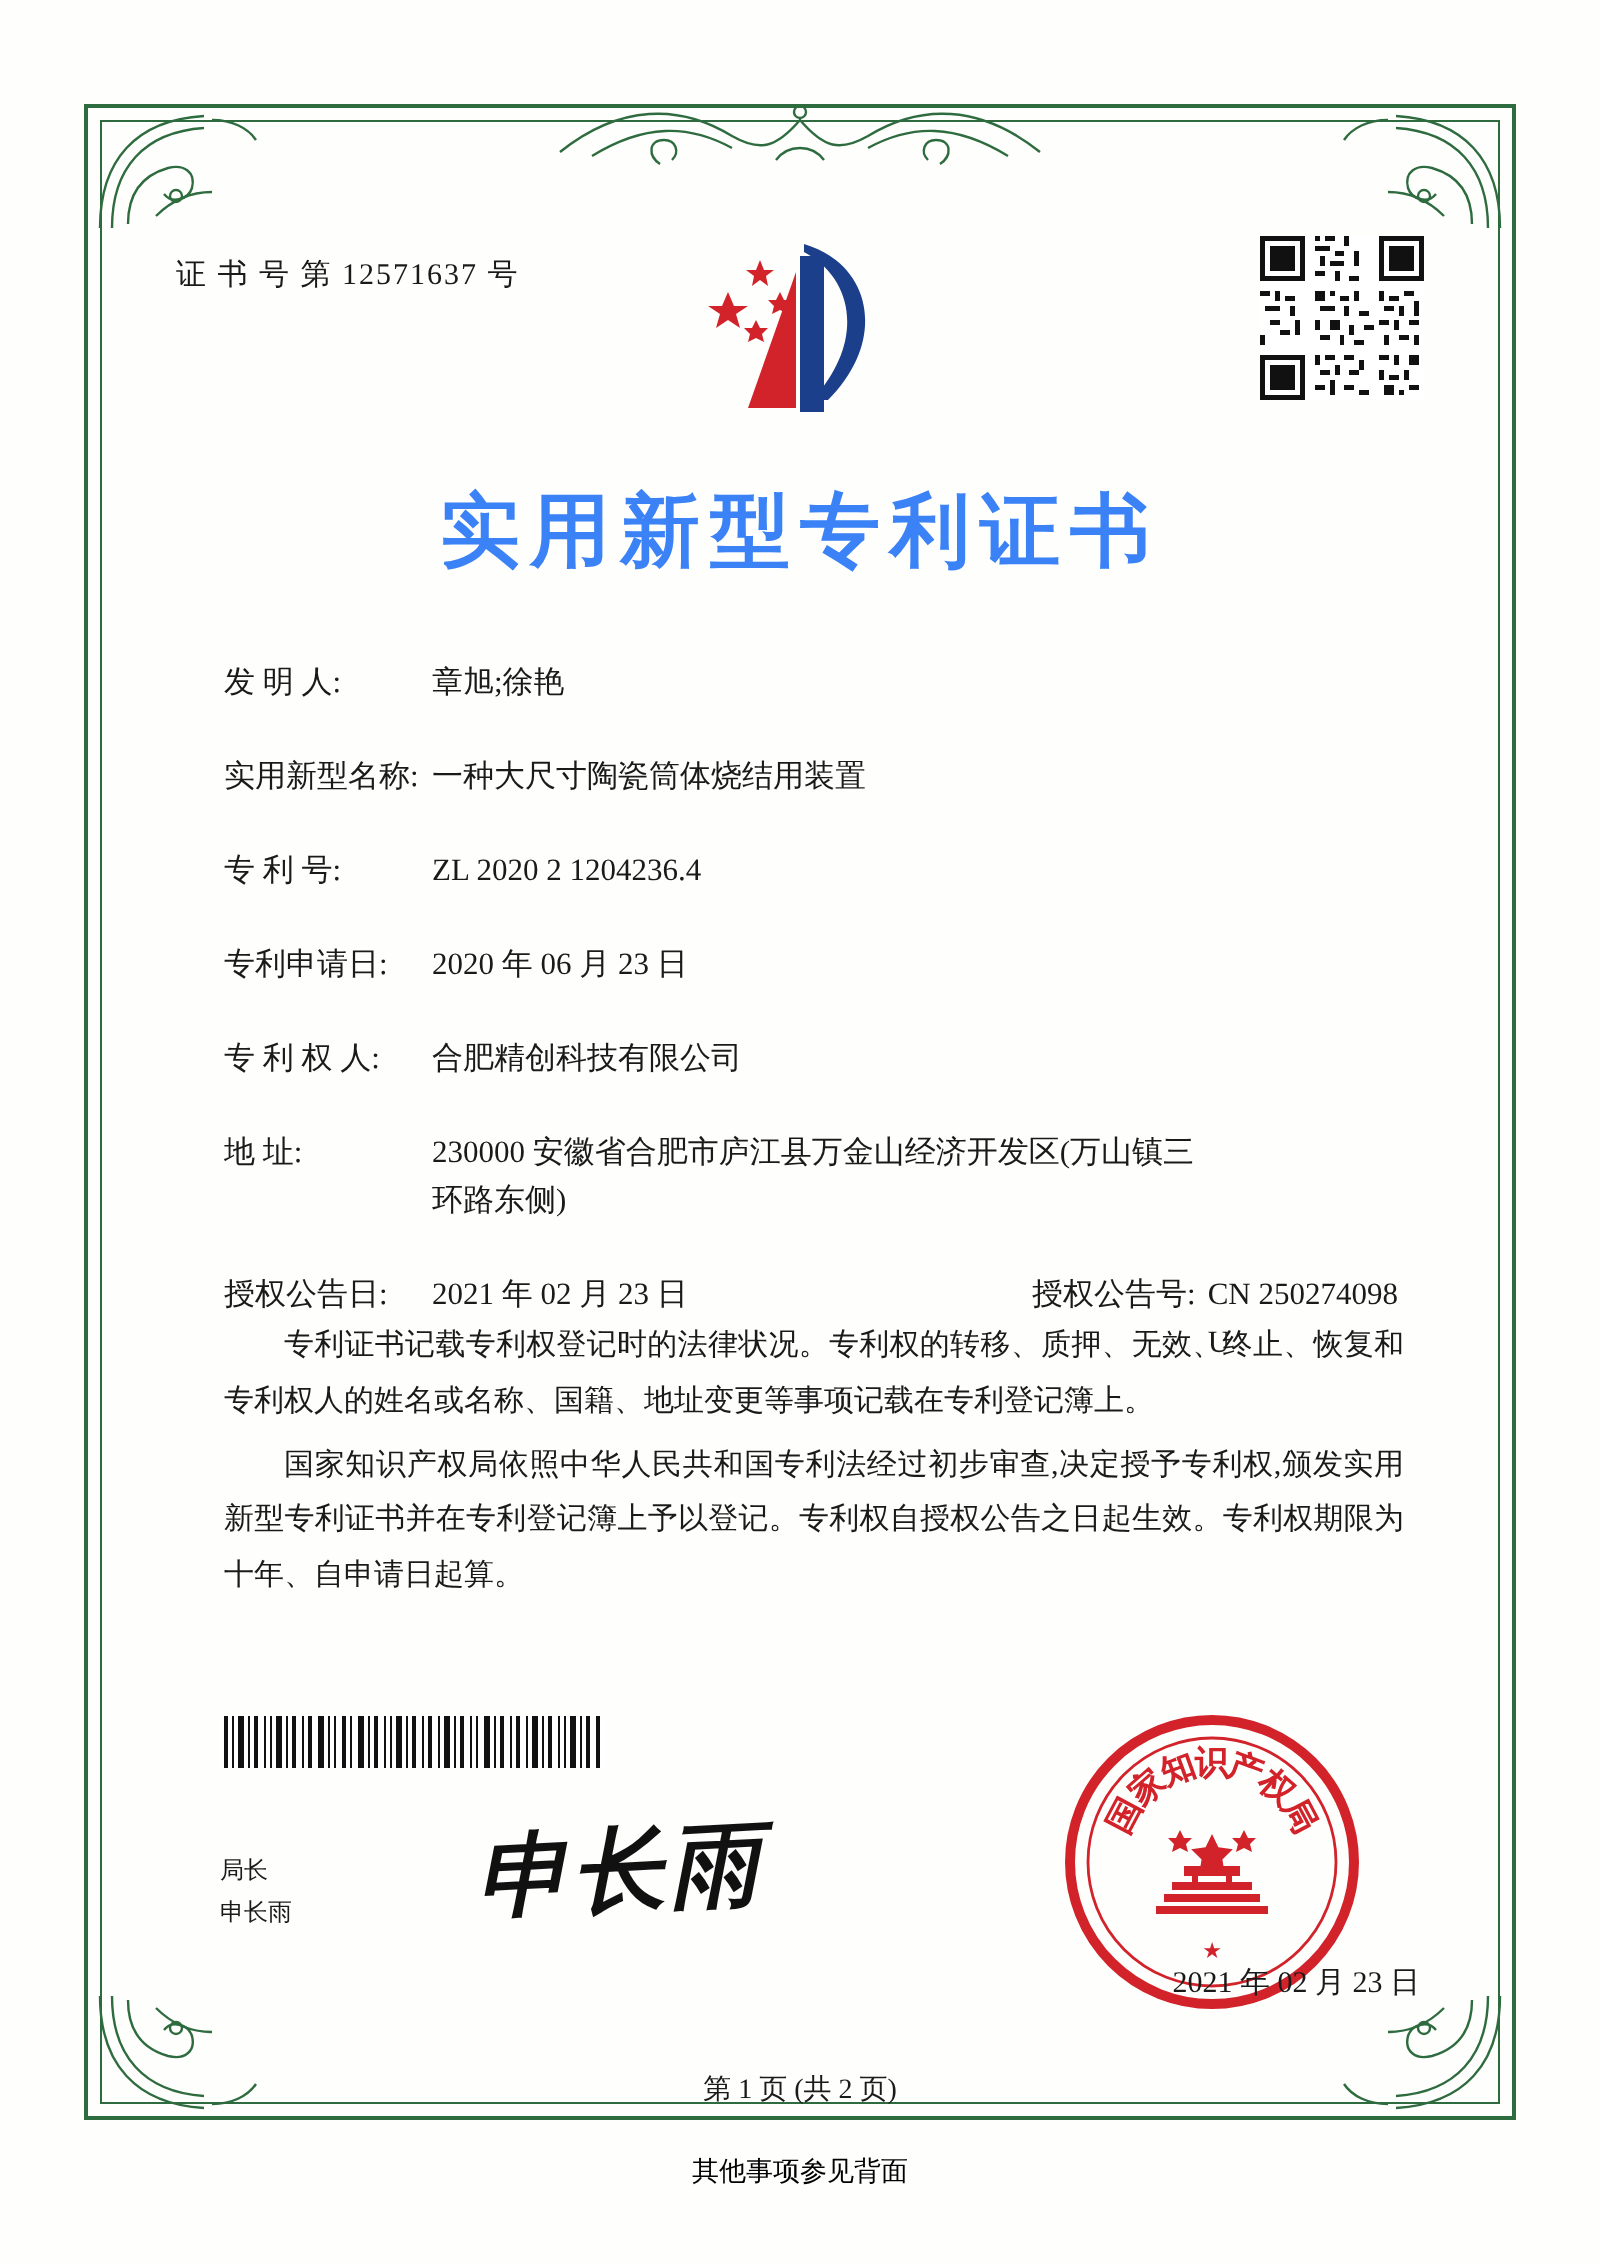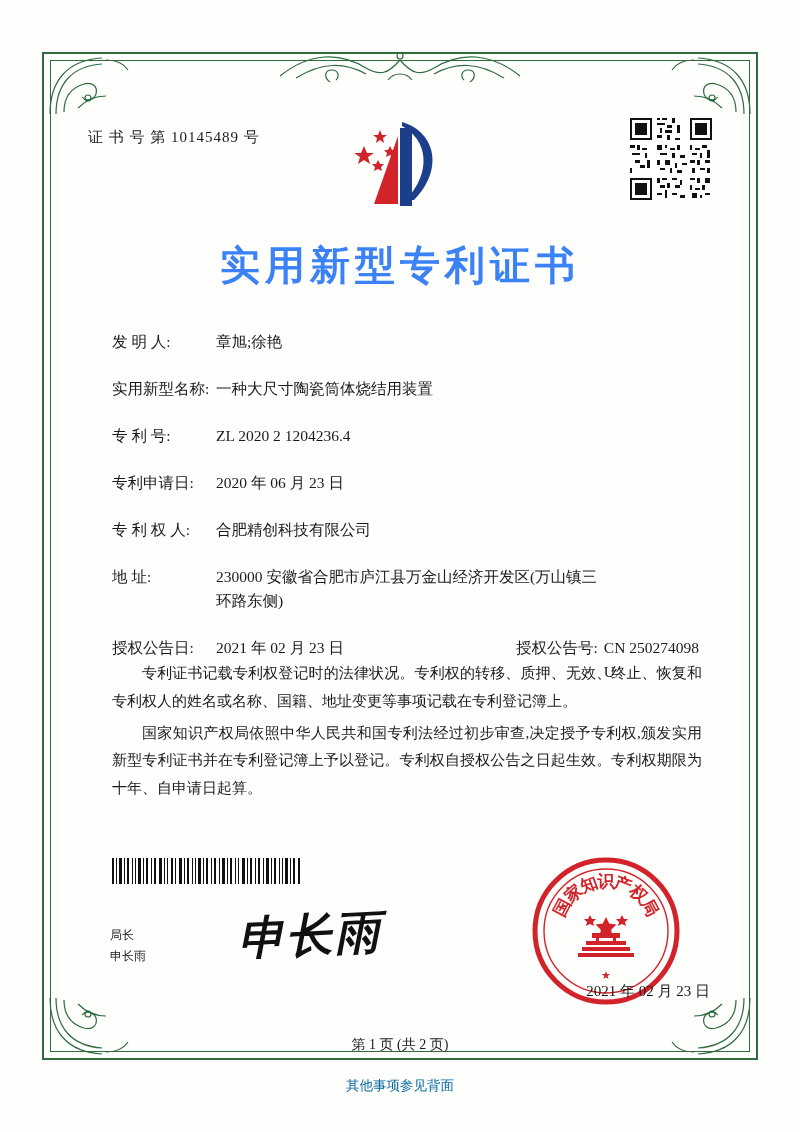--- a/index.html
+++ b/index.html
@@ -206,21 +206,21 @@
     top: 1036px;
     text-align: center;
     font-size: 14px;
   }
   .footnote {
     position: absolute;
     left: 0; right: 0;
     top: 1077px;
     text-align: center;
     font-size: 13.5px;
-    color: #0369a1;
+    color: #000000;
   }
 </style>
 </head>
 <body>
 
 <div class="page">
 
   <div class="border-outer"></div>
   <div class="border-inner"></div>
 
@@ -270,21 +270,21 @@
     <svg viewBox="0 0 96 70" fill="none" stroke="currentColor" stroke-width="1.2">
       <path d="M6 64 C6 30, 24 10, 58 8"></path>
       <path d="M12 64 C12 34, 28 16, 58 14"></path>
       <path d="M20 62 c0 -14 6 -24 20 -28 c8 -2 14 2 12 10 c-2 6 -10 8 -14 3"></path>
       <path d="M34 58 c8 -8 18 -12 28 -12"></path>
       <circle cx="44" cy="48" r="3"></circle>
       <path d="M62 10 c10 0 18 4 22 10"></path>
     </svg>
   </div>
 
-  <div class="cert-no">证 书 号 第 10145489 号</div>
+  <div class="cert-no">证 书 号 第 12571637 号</div>
 
   <div class="logo">
     <svg viewBox="0 0 120 104">
       <path d="M62 10 C96 20, 104 58, 74 88 L66 88 C92 60, 88 28, 62 14 Z" fill="#1b3f8b"></path>
       <path d="M60 16 L72 16 L72 94 L60 94 Z" fill="#1b3f8b"></path>
       <path d="M58 24 L58 92 L34 92 Z" fill="#d2232a"></path>
       <g fill="#d2232a">
         <polygon points="24,34 27,41 34,41 28,45 30,52 24,48 18,52 20,45 14,41 21,41"></polygon>
         <polygon points="40,18 42,23 47,23 43,26 44,31 40,28 36,31 37,26 33,23 38,23"></polygon>
         <polygon points="50,34 52,38 56,38 53,41 54,45 50,43 46,45 47,41 44,38 48,38"></polygon>

